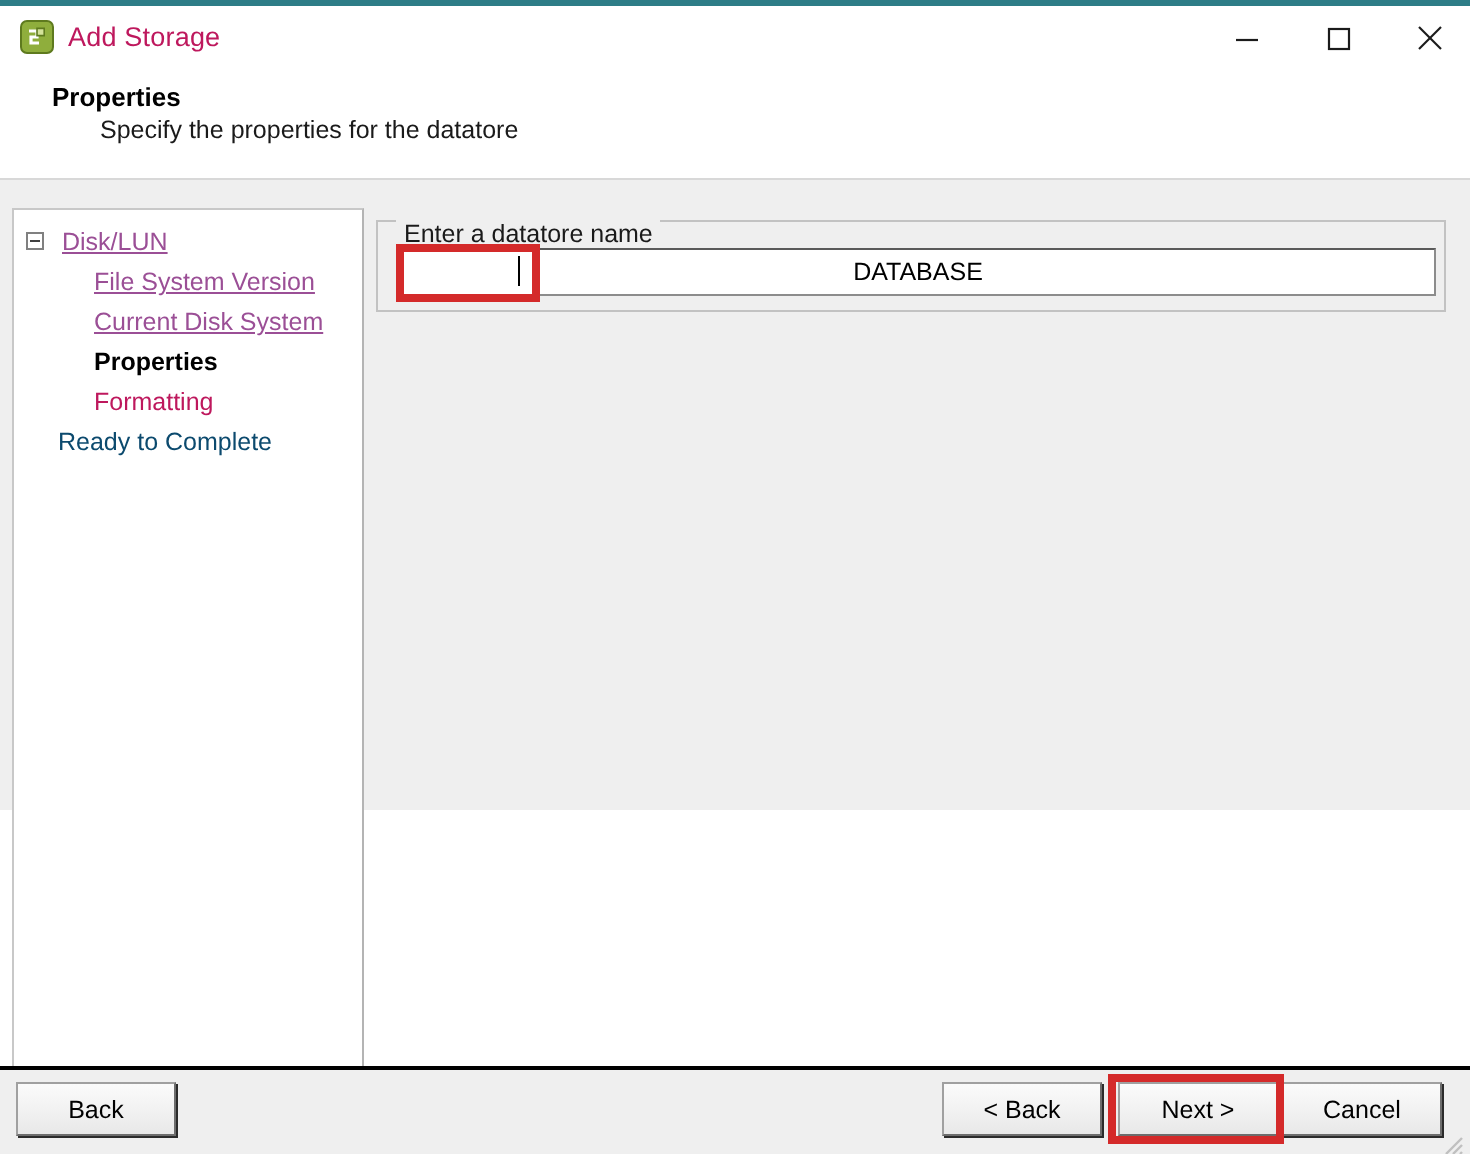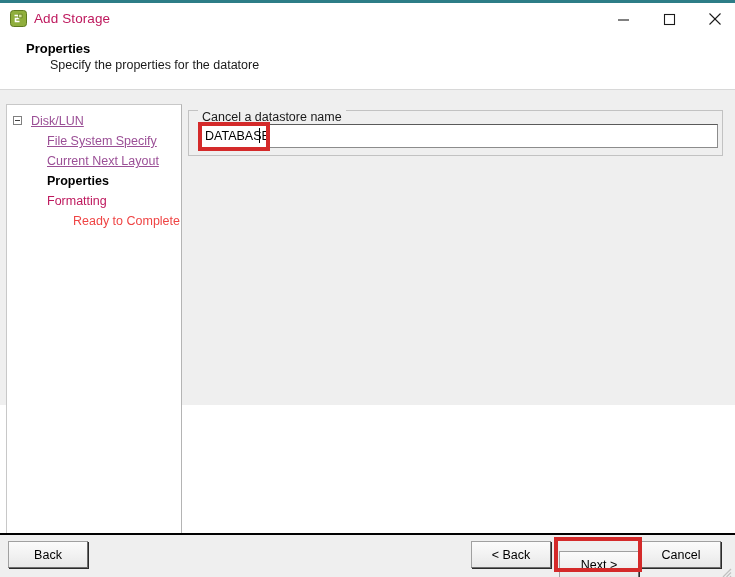--- a/index.html
+++ b/index.html
@@ -133,22 +133,21 @@
     text-decoration: underline;
   }
   .cur {
     color: #000000;
     font-weight: bold;
   }
   .dim {
     color: #be185d;
   }
   .plain {
-    color: #ef4444;
-    margin-left: 44px;
+    color: #0c4a6e;
   }
 
   
   #right-panel {
     position: absolute;
     left: 188px; top: 14px;
     width: 541px;
     height: 430px;
   }
   #groupbox {
@@ -177,20 +176,21 @@
     box-sizing: border-box;
     border: 1px solid #8c8c8c;
     border-top: 1px solid #5a5a5a;
     border-left: 1px solid #5a5a5a;
     background: #ffffff;
     font-family: "Liberation Sans", sans-serif;
     font-size: 12.5px;
     color: #000000;
     padding: 0 4px;
     outline: none;
+    text-align: center;
   }
   #caret {
     position: absolute;
     left: 71px; top: 24px;
     width: 1px; height: 15px;
     background: #000000;
   }
   #input-highlight {
     position: absolute;
     left: 10px; top: 18px;
@@ -226,21 +226,21 @@
     font-family: "Liberation Sans", sans-serif;
     font-size: 12.5px;
     color: #000000;
     display: flex;
     align-items: center;
     justify-content: center;
     cursor: default;
   }
   #btn-help   { left: 8px;   top: 6px;  width: 80px; }
   #btn-back   { left: 471px; top: 6px;  width: 80px; }
-  #btn-next   { left: 559px; top: 16px;  width: 80px; }
+  #btn-next   { left: 559px; top: 6px;  width: 80px; }
   #btn-cancel { left: 641px; top: 6px;  width: 80px; }
   #next-highlight {
     position: absolute;
     left: 554px; top: 2px;
     width: 88px; height: 35px;
     border: 4px solid #d42a2a;
     box-sizing: border-box;
     pointer-events: none;
   }
   #resize-grip {
@@ -292,43 +292,43 @@
     <div id="sidebar">
       <div style="height:6px"></div>
 
       <div class="tree-row lvl0">
         <span class="expander"></span>
         <span class="link">Disk/LUN</span>
       </div>
 
 
       <div class="tree-row lvl1">
-        <span class="link">File System Specify</span>
+        <span class="link">File System Version</span>
       </div>
 
       <div class="tree-row lvl1">
-        <span class="link">Current Next Layout</span>
+        <span class="link">Current Disk System</span>
       </div>
 
       <div class="tree-row lvl1">
         <span class="cur">Properties</span>
       </div>
 
       <div class="tree-row lvl1">
         <span class="dim">Formatting</span>
       </div>
 
       <div class="tree-row lvl0b">
         <span class="plain">Ready to Complete</span>
       </div>
     </div>
 
     <div id="right-panel">
       <div id="groupbox">
-        <span id="group-legend">Cancel a datastore name</span>
+        <span id="group-legend">Enter a datatore name</span>
       </div>
       <input id="name-input" type="text" value="DATABASE" style="">
       <div id="caret"></div>
       <div id="input-highlight"></div>
     </div>
   </div>
 
   <div id="footer-rule"></div>
   <div id="footer">
     <div class="btn" id="btn-help">Back</div>

